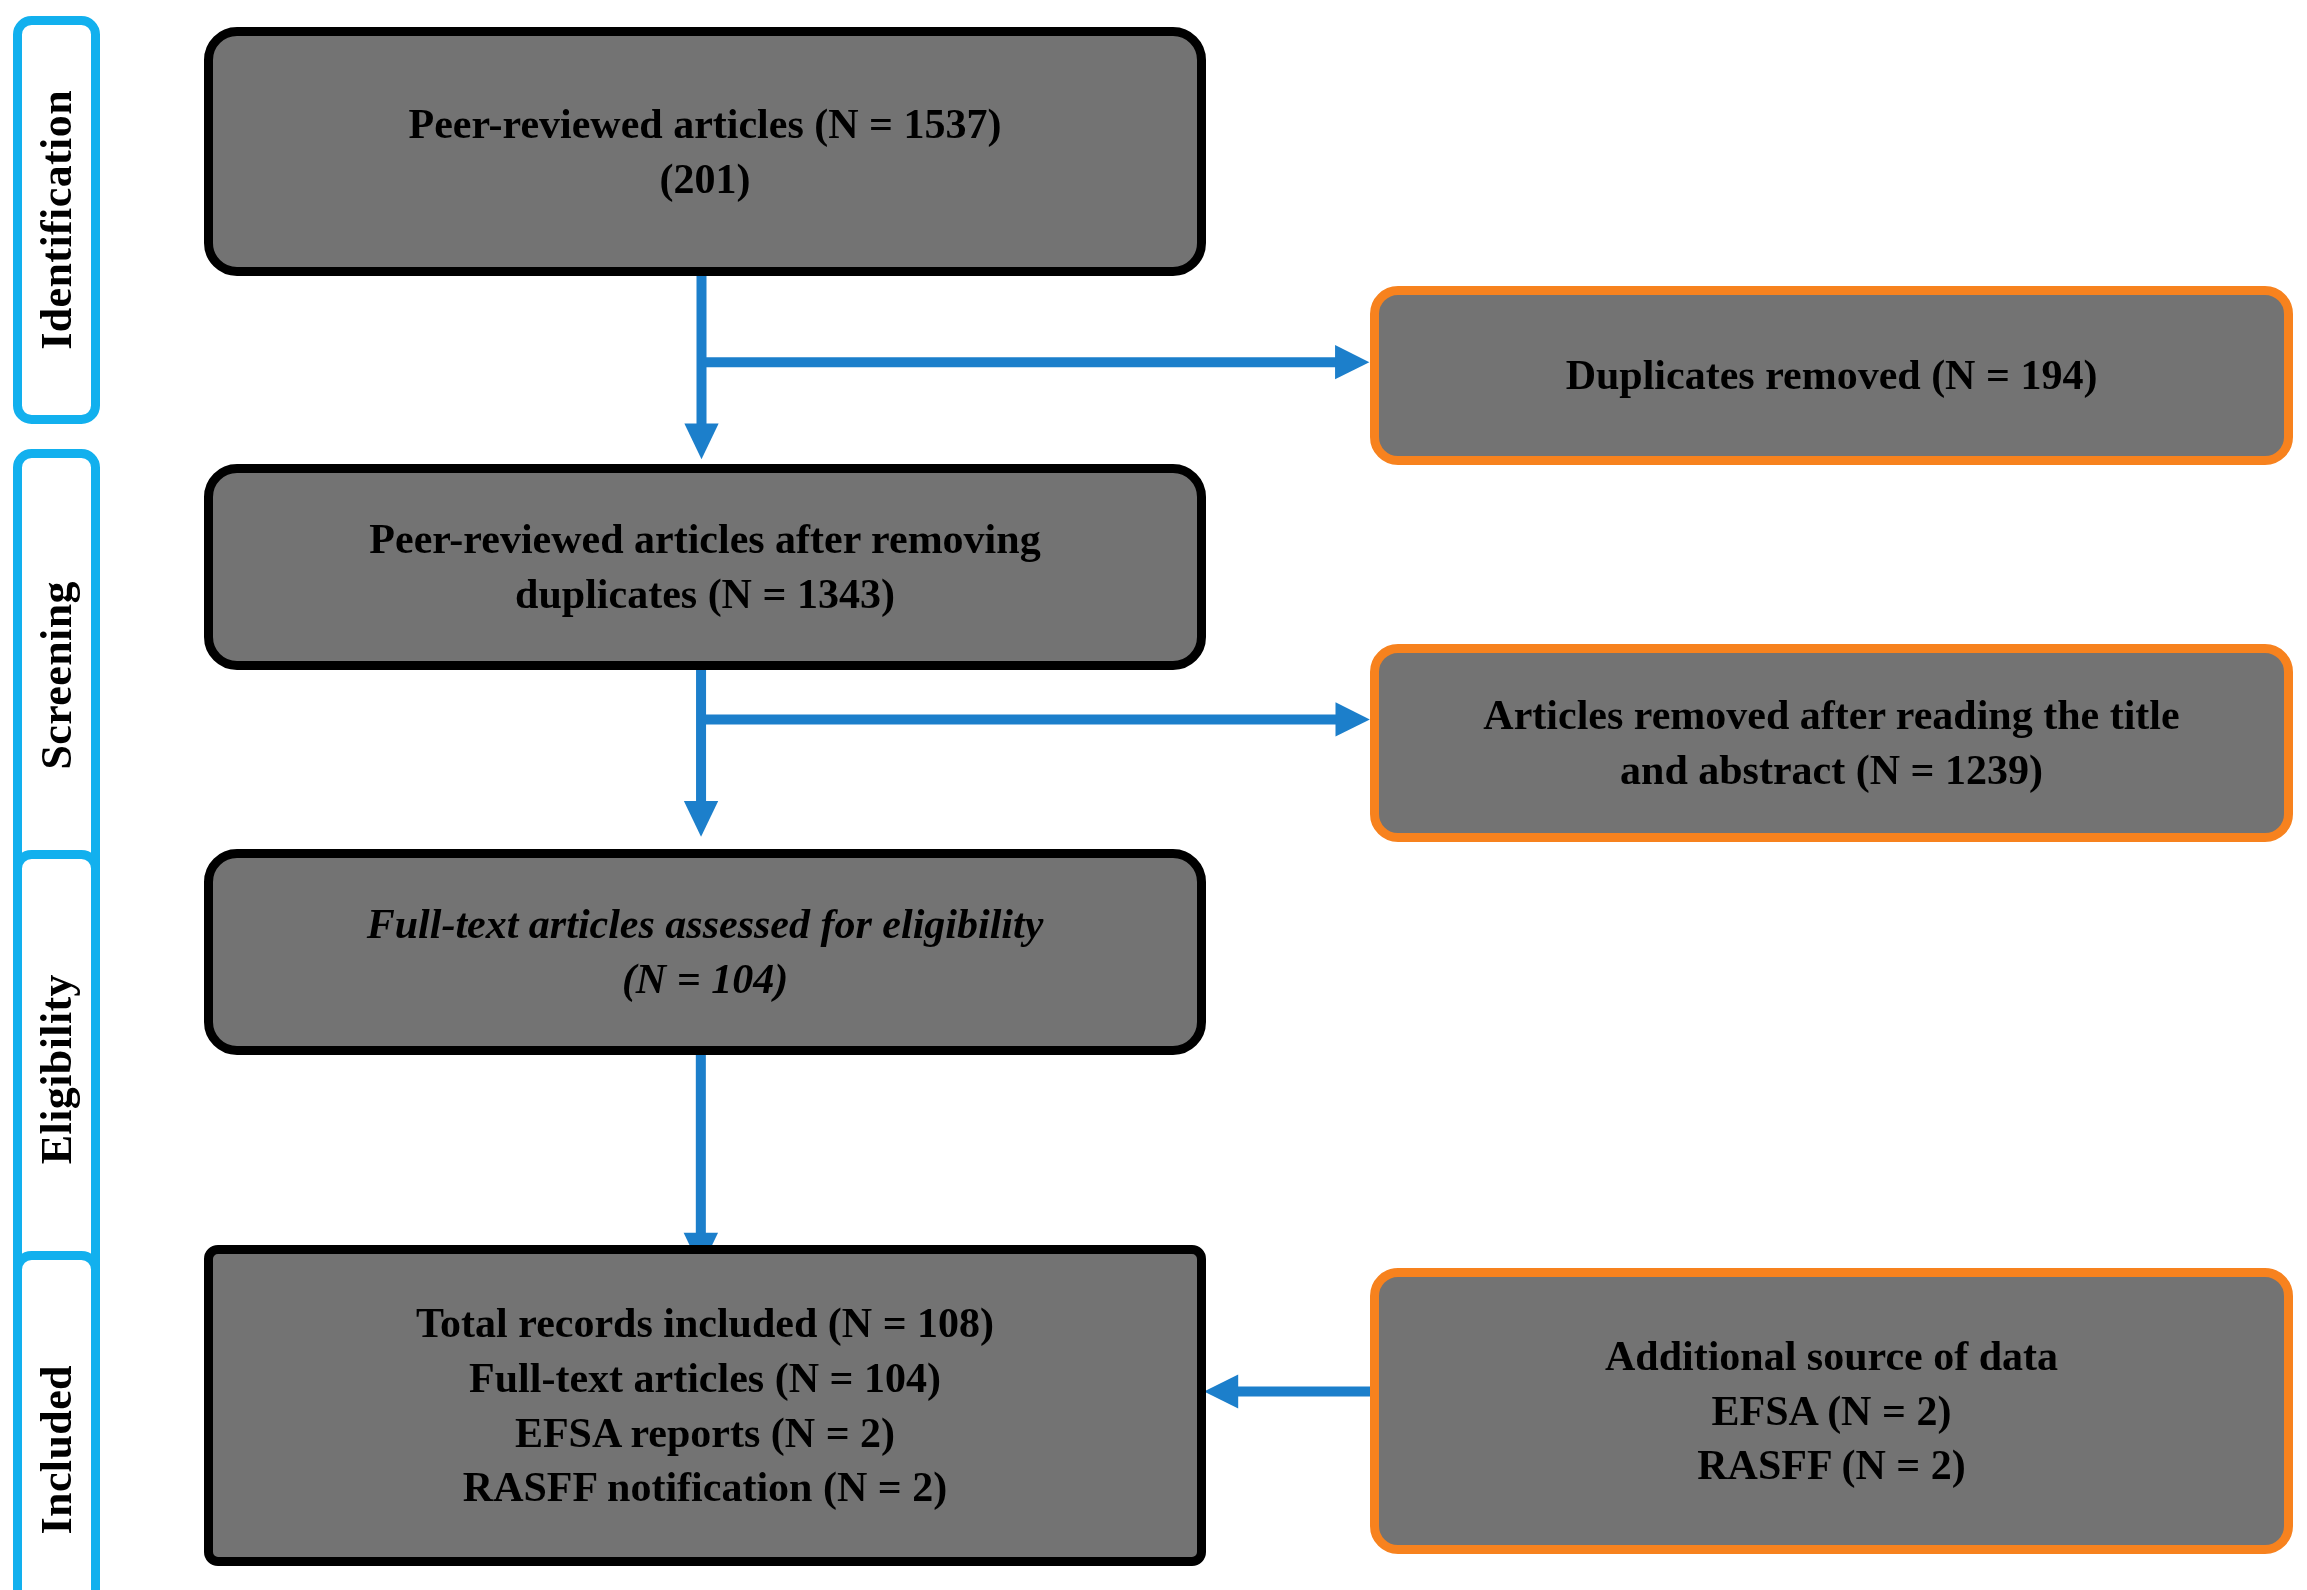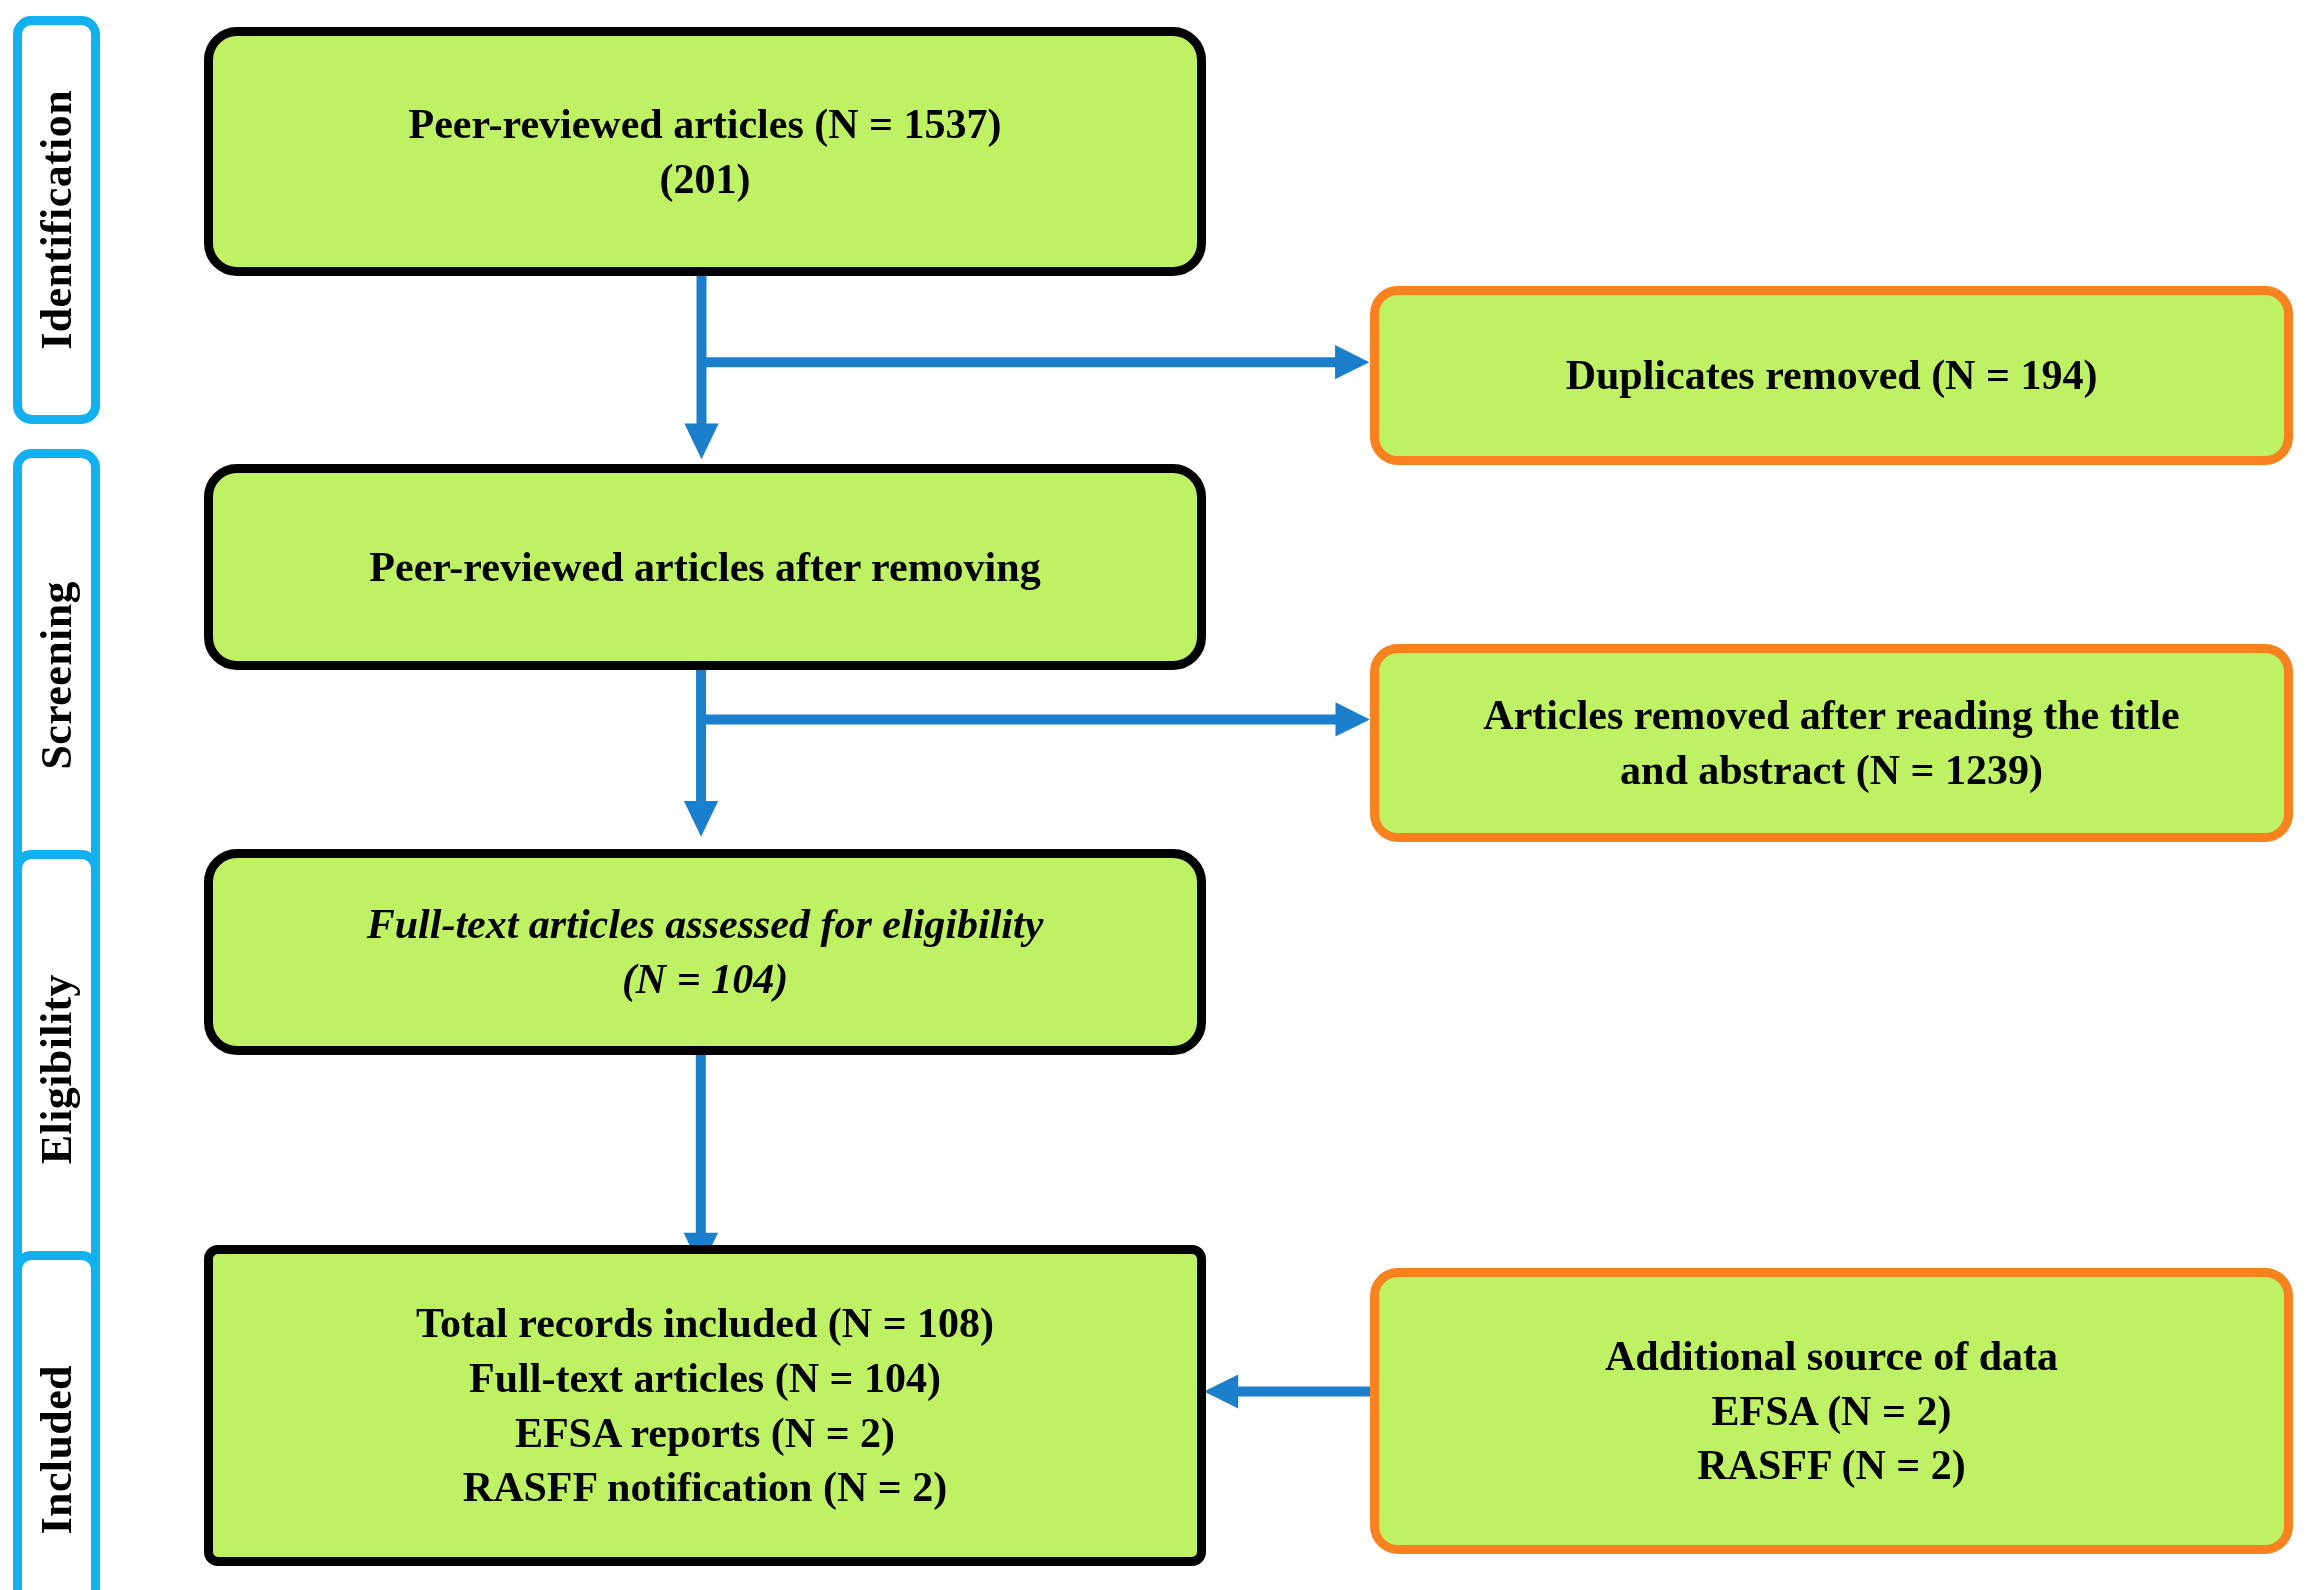--- a/index.html
+++ b/index.html
@@ -37,21 +37,21 @@
     letter-spacing: 0.4px;
     color: #000000;
     white-space: nowrap;
     line-height: 1;
   }
 
   
   .node {
     position: absolute;
     box-sizing: border-box;
-    background: #bef264;
+    background: #737373;
     display: flex;
     align-items: center;
     justify-content: center;
     text-align: center;
   }
   .node .body {
     font-weight: bold;
     color: #000000;
     font-size: 42px;
     line-height: 1.30;
@@ -142,20 +142,21 @@
 
   <div class="node orange" style="left:1370px; top:286px; width:923px; height:179px;">
     <div class="body">
       <div>Duplicates removed (N = 194)</div>
     </div>
   </div>
 
   <div class="node black" style="left:204px; top:464px; width:1002px; height:206px;">
     <div class="body">
       <div>Peer-reviewed articles after removing</div>
+      <div>duplicates (N = 1343)</div>
     </div>
   </div>
 
   <div class="node orange" style="left:1370px; top:644px; width:923px; height:198px;">
     <div class="body">
       <div>Articles removed after reading the title</div>
       <div>and abstract (N = 1239)</div>
     </div>
   </div>
 

